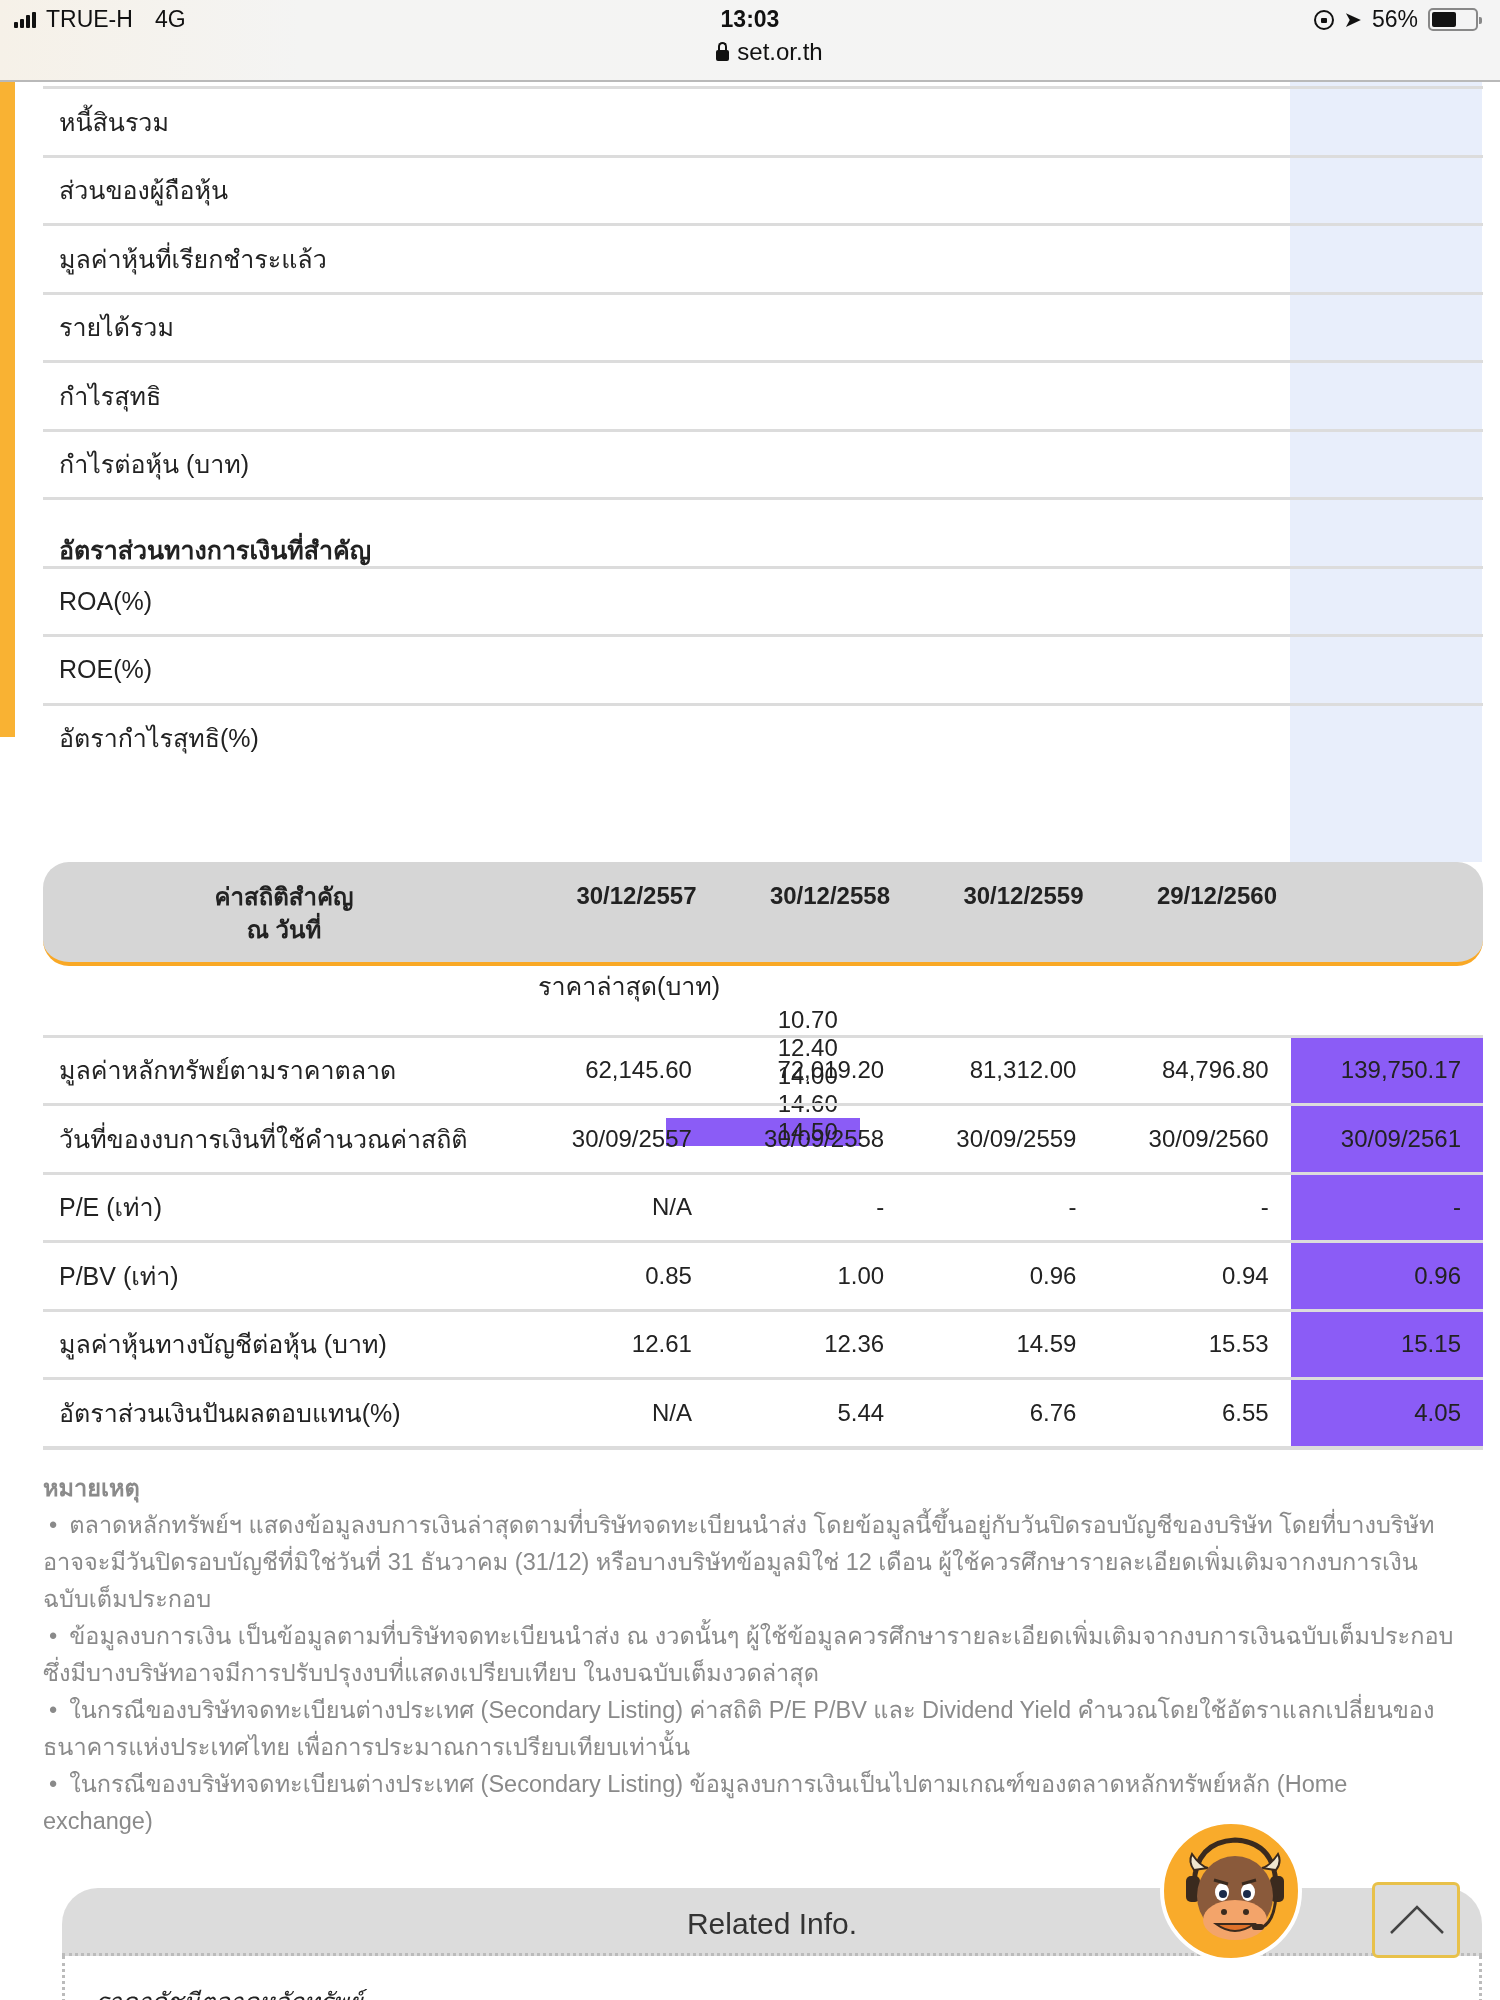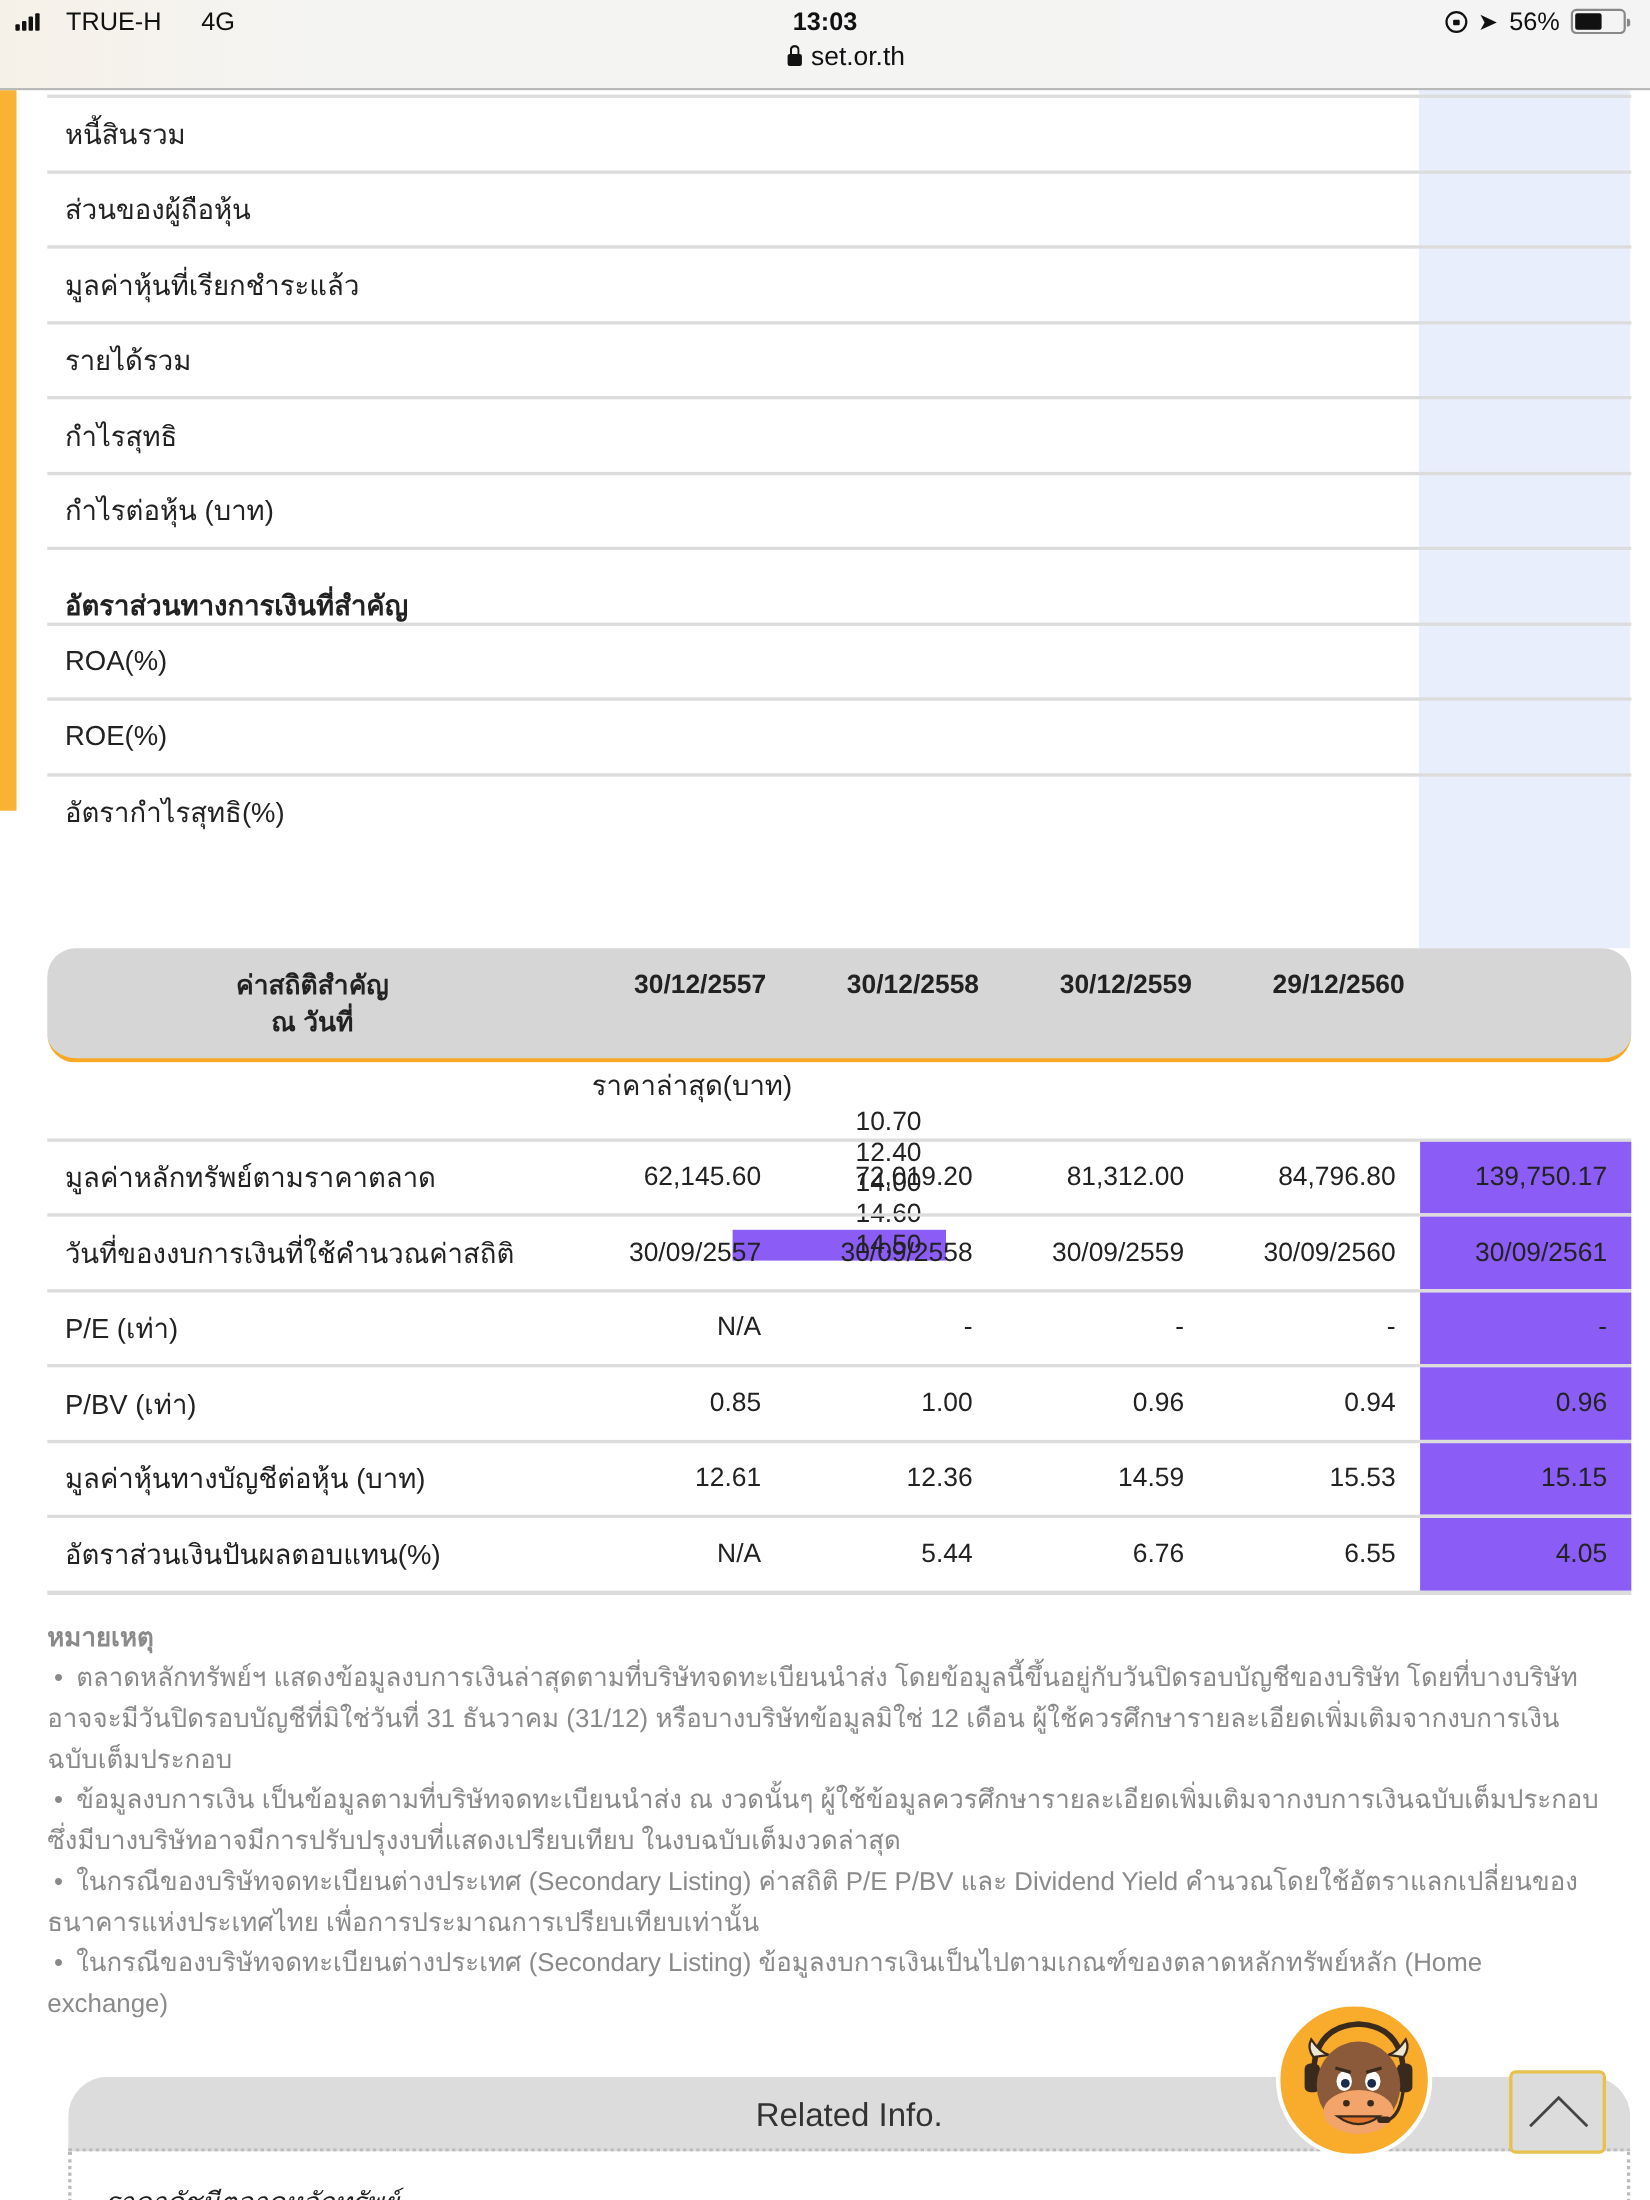--- a/index.html
+++ b/index.html
@@ -5,21 +5,21 @@
   * { box-sizing: border-box; margin: 0; padding: 0; }
   html, body { width: 1500px; height: 2000px; overflow: hidden; background: #ffffff; }
   body { position: relative; font-family: "Liberation Sans", "DejaVu Sans", sans-serif; color: #222; }
 
   
   .statusbar {
     position: absolute; left: 0; top: 0; width: 1500px; height: 82px;
     background: linear-gradient(90deg, #f6f1e8 0%, #f4f4f3 20%, #f4f4f4 100%);
     border-bottom: 2px solid #b9b9b9; z-index: 10;
   }
-  .sb-left { position: absolute; left: 14px; top: 6px; display: flex; align-items: center; gap: 20px; font-size: 23px; color: #111; }
+  .sb-left { position: absolute; left: 14px; top: 6px; display: flex; align-items: center; gap: 6px; font-size: 23px; color: #111; }
   .signal { display: flex; align-items: flex-end; gap: 2px; height: 16px; margin-right: 4px; }
   .signal span { display: block; width: 4px; background: #111; border-radius: 1px; }
   .signal span:nth-child(1) { height: 6px; }
   .signal span:nth-child(2) { height: 9px; }
   .signal span:nth-child(3) { height: 13px; }
   .signal span:nth-child(4) { height: 16px; }
   .sb-net { margin-left: 16px; }
   .sb-time { position: absolute; left: 0; right: 0; top: 6px; text-align: center; font-size: 23px; font-weight: bold; color: #111; }
   .sb-url { position: absolute; left: 0; right: 0; top: 38px; text-align: center; font-size: 24px; color: #111; padding-left: 39px; }
   .lock-icon { display: inline-block; width: 13px; height: 11px; background: #111; border-radius: 2px; position: relative; margin-right: 8px; top: 1px; }

